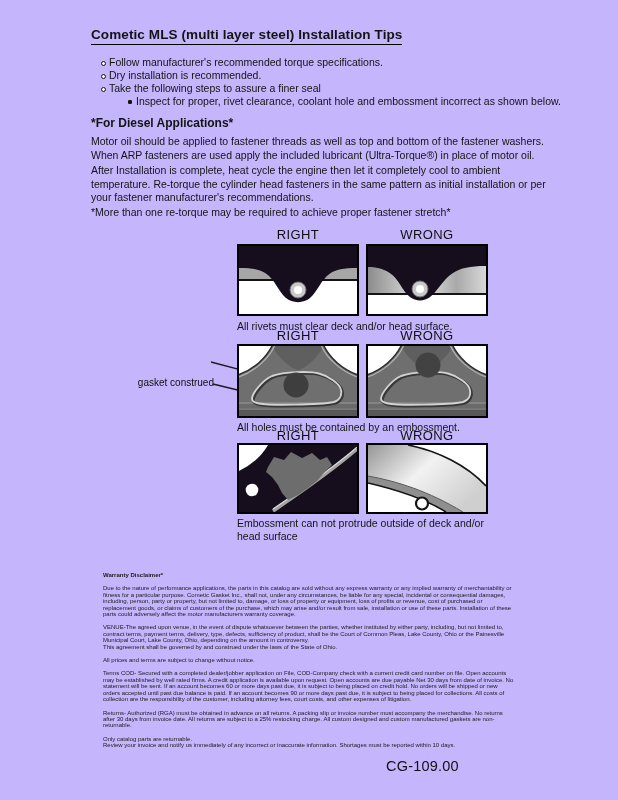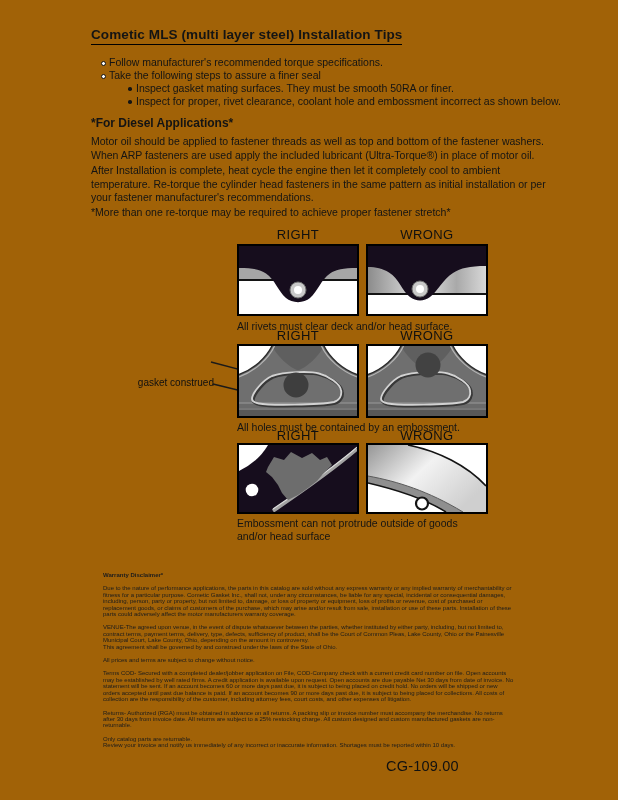--- a/index.html
+++ b/index.html
@@ -1,16 +1,16 @@
 <!DOCTYPE html>
 <html><head>
 <meta charset="utf-8">
 <style>
   html,body{margin:0;padding:0;background:#fff;}
-  #page{position:relative;width:618px;height:800px;background:#a16207;overflow:hidden;
+  #page{position:relative;width:618px;height:800px;background:#c4b5fd;overflow:hidden;
         font-family:"Liberation Sans", sans-serif;color:#141414;}
   .abs{position:absolute;}
 
   .title{font-size:13.5px;font-weight:bold;letter-spacing:.1px;
          border-bottom:1.6px solid #000;padding-bottom:2px;display:inline-block;}
 
   ul.tips{list-style:none;margin:14px;padding:0;font-size:10.5px;line-height:13px;}
   ul.tips li{position:relative;padding-left:8px;}
   ul.tips li .dot{position:absolute;left:0;top:4.5px;width:3.2px;height:3.2px;border:1px solid #141414;
         border-radius:50%;background:#fff;}
@@ -38,22 +38,23 @@
 <body>
 
 <div id="page">
 
   <div class="abs" style="left:91px;top:25px;">
     <span class="title">Cometic MLS (multi layer steel) Installation Tips</span>
   </div>
 
   <ul class="tips abs" style="left:87px;top:42px;">
     <li><span class="dot"></span><span>Follow manufacturer's recommended torque specifications.</span></li>
+    <li><span class="dot"></span><span>Dry installation is recommended.</span></li>
     <li><span class="dot"></span><span>Take the following steps to assure a finer seal</span></li>
-    <li class="sub"><span class="dot"></span><span>Inspect gasket mating surfaces.  They must be smooth 50RA or finer.</span></li>
+    <li class="sub"><span class="dot"></span></li>
     <li class="sub"><span class="dot"></span><span>Inspect for proper, rivet clearance, coolant hole and embossment incorrect as shown below.</span></li>
   </ul>
 
   <div class="abs h2" style="left:91px;top:116px;">*For Diesel Applications*</div>
   <div class="abs para" style="left:91px;top:135px;">Motor oil should be applied to fastener threads as well as top and bottom of the fastener washers. When ARP fasteners are used apply the included lubricant (Ultra-Torque®) in place of motor oil.</div>
   <div class="abs para" style="left:91px;top:206px;">*More than one re-torque may be required to achieve proper fastener stretch*</div>
   <div class="abs para" style="left:91px;top:164px;">After Installation is complete, heat cycle the engine then let it completely cool to ambient temperature. Re-torque the cylinder head fasteners in the same pattern as initial installation or per your fastener manufacturer's recommendations.</div>
 
   <div class="abs figlabel" style="left:237px;top:227px;">RIGHT</div>
   <div class="abs figlabel" style="left:366px;top:227px;">WRONG</div>
@@ -168,21 +169,21 @@
       <rect width="118" height="67" fill="#ffffff"></rect>
       <path d="M40,0 H0 V38 C28,44.5 57,54 78,67 H118 V41 C99,20.5 70,6 40,0 Z" fill="url(#g3w)"></path>
       <path d="M0,31 C30,36.5 60,46 95,67 L78,67 C57,54 28,44.5 0,38 Z" fill="#8f8f8f"></path>
       <path d="M40,0 C70,6 99,20.5 118,41" stroke="#141414" stroke-width="1.6" fill="none"></path>
       <path d="M0,38 C28,44.5 57,54 78,67" stroke="#141414" stroke-width="1.6" fill="none"></path>
       <path d="M0,31 C30,36.5 60,46 95,67" stroke="#5a5a5a" stroke-width="1" fill="none"></path>
       <circle cx="54" cy="58.5" r="6" fill="#ffffff" stroke="#141414" stroke-width="2.2"></circle>
     </svg>
   </div>
 
-  <div class="abs caption" style="left:237px;top:517px;width:248px;">Embossment can not protrude outside of goods and/or head surface</div>
+  <div class="abs caption" style="left:237px;top:517px;width:248px;">Embossment can not protrude outside of deck and/or head surface</div>
 
   <div class="abs disc" style="left:103px;top:572px;">
     <p class="dh">Warranty Disclaimer*</p>
     <p>Due to the nature of performance applications, the parts in this catalog are sold without any express warranty or any implied warranty of merchantability or fitness for a particular purpose.  Cometic Gasket Inc., shall not, under any circumstances, be liable for any special, incidental or consequential damages, including, person, party or property, but not limited to, damage, or loss of property or equipment, loss of profits or revenue, cost of purchased or replacement goods, or claims of customers of the purchase, which may arise and/or result from sale, installation or use of these parts.  Installation of these parts could adversely affect the motor manufacturers warranty coverage.</p>
     <p class="tight">VENUE-The agreed upon venue, in the event of dispute whatsoever between the parties, whether instituted by either party, including, but not limited to, contract terms, payment terms, delivery, type, defects, sufficiency of product, shall be the Court of Common Pleas, Lake County, Ohio or the Painesville Municipal Court, Lake County, Ohio, depending on the amount in controversy.</p>
     <p>This agreement shall be governed by and construed under the laws of the State of Ohio.</p>
     <p>All prices and terms are subject to change without notice.</p>
     <p>Terms COD- Secured with a completed dealer/jobber application on File, COD-Company check with a current credit card number on file.  Open accounts may be established by well rated firms.  A credit application is available upon request.  Open accounts are due payable Net 30 days from date of invoice.  No statement will be sent.  If an account becomes 60 or more days past due, it is subject to being placed on credit hold.  No orders will be shipped or new orders accepted until past due balance is paid.  If an account becomes 90 or more days past due, it is subject to being placed for collections.  All costs of collection are the responsibility of the customer, including attorney fees, court costs, and other expenses of litigation.</p>
     <p>Returns- Authorized (RGA) must be obtained in advance on all returns.  A packing slip or invoice number must accompany the merchandise.  No returns after 30 days from invoice date.  All returns are subject to a 25% restocking charge.  All custom designed and custom manufactured gaskets are non-returnable.</p>
     <p class="tight">Only catalog parts are returnable.</p>

